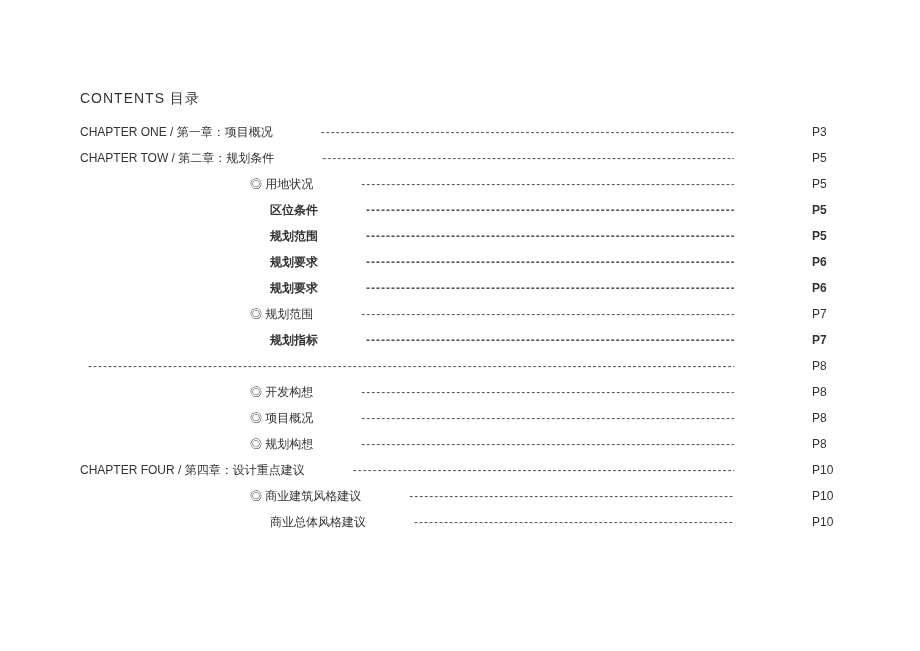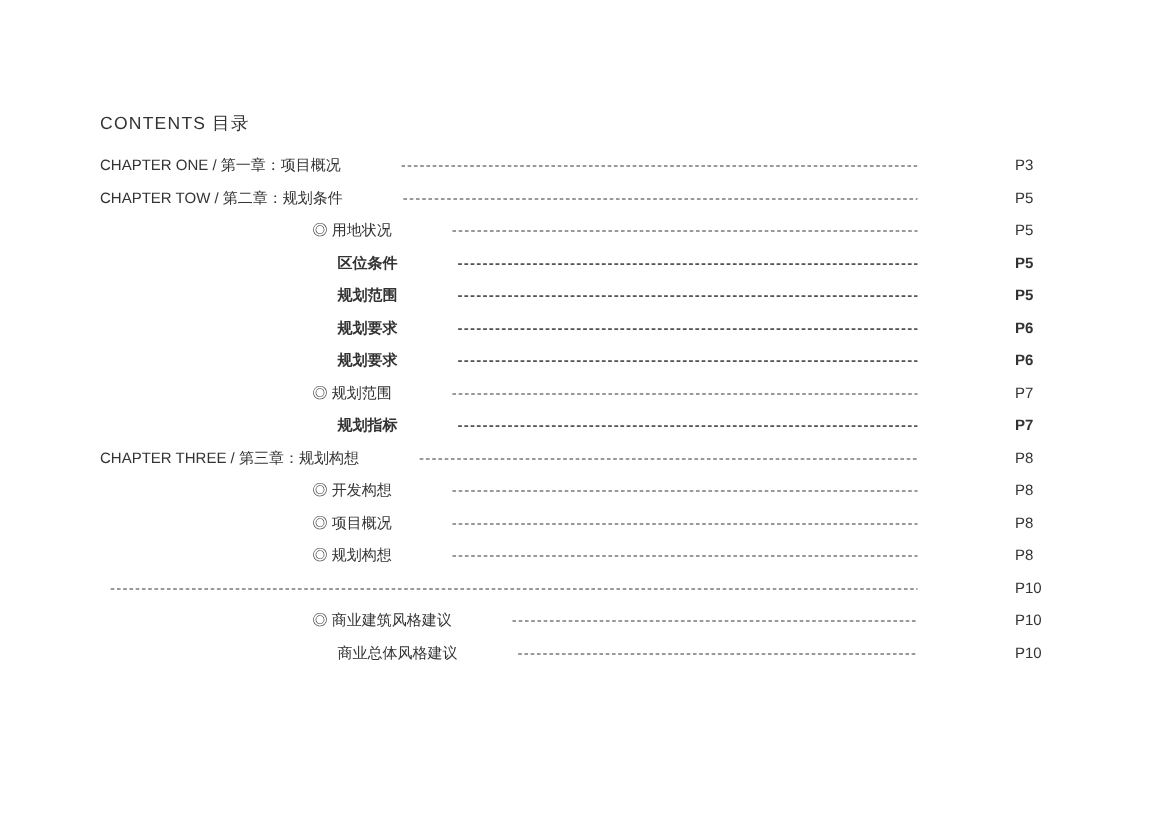--- a/index.html
+++ b/index.html
@@ -97,40 +97,40 @@
         <span class="label-col">◎ 规划范围</span>
         <span class="leader">--------------------------------------------------------------------------------------------------------------------------------------------------------------------------------------------------------</span>
         <span class="page-col">P7</span>
       </div>
       <div class="toc-row indent-2">
         <span class="label-col">规划指标</span>
         <span class="leader">--------------------------------------------------------------------------------------------------------------------------------------------------------------------------------------------------------</span>
         <span class="page-col">P7</span>
       </div>
       <div class="toc-row indent-0">
-        <span class="label-col">CHAPTER THREE / 第三章：规划构想</span>
         <span class="leader">--------------------------------------------------------------------------------------------------------------------------------------------------------------------------------------------------------</span>
         <span class="page-col">P8</span>
       </div>
       <div class="toc-row indent-1">
         <span class="label-col">◎ 开发构想</span>
         <span class="leader">--------------------------------------------------------------------------------------------------------------------------------------------------------------------------------------------------------</span>
         <span class="page-col">P8</span>
       </div>
       <div class="toc-row indent-1">
         <span class="label-col">◎ 项目概况</span>
         <span class="leader">--------------------------------------------------------------------------------------------------------------------------------------------------------------------------------------------------------</span>
         <span class="page-col">P8</span>
       </div>
       <div class="toc-row indent-1">
         <span class="label-col">◎ 规划构想</span>
         <span class="leader">--------------------------------------------------------------------------------------------------------------------------------------------------------------------------------------------------------</span>
         <span class="page-col">P8</span>
       </div>
       <div class="toc-row indent-0">
+        <span class="label-col">CHAPTER FOUR / 第四章：设计重点建议</span>
         <span class="leader">--------------------------------------------------------------------------------------------------------------------------------------------------------------------------------------------------------</span>
         <span class="page-col">P10</span>
       </div>
       <div class="toc-row indent-1">
         <span class="label-col">◎ 商业建筑风格建议</span>
         <span class="leader">--------------------------------------------------------------------------------------------------------------------------------------------------------------------------------------------------------</span>
         <span class="page-col">P10</span>
       </div>
       <div class="toc-row indent-2 bold">
         <span class="label-col">商业总体风格建议</span>

